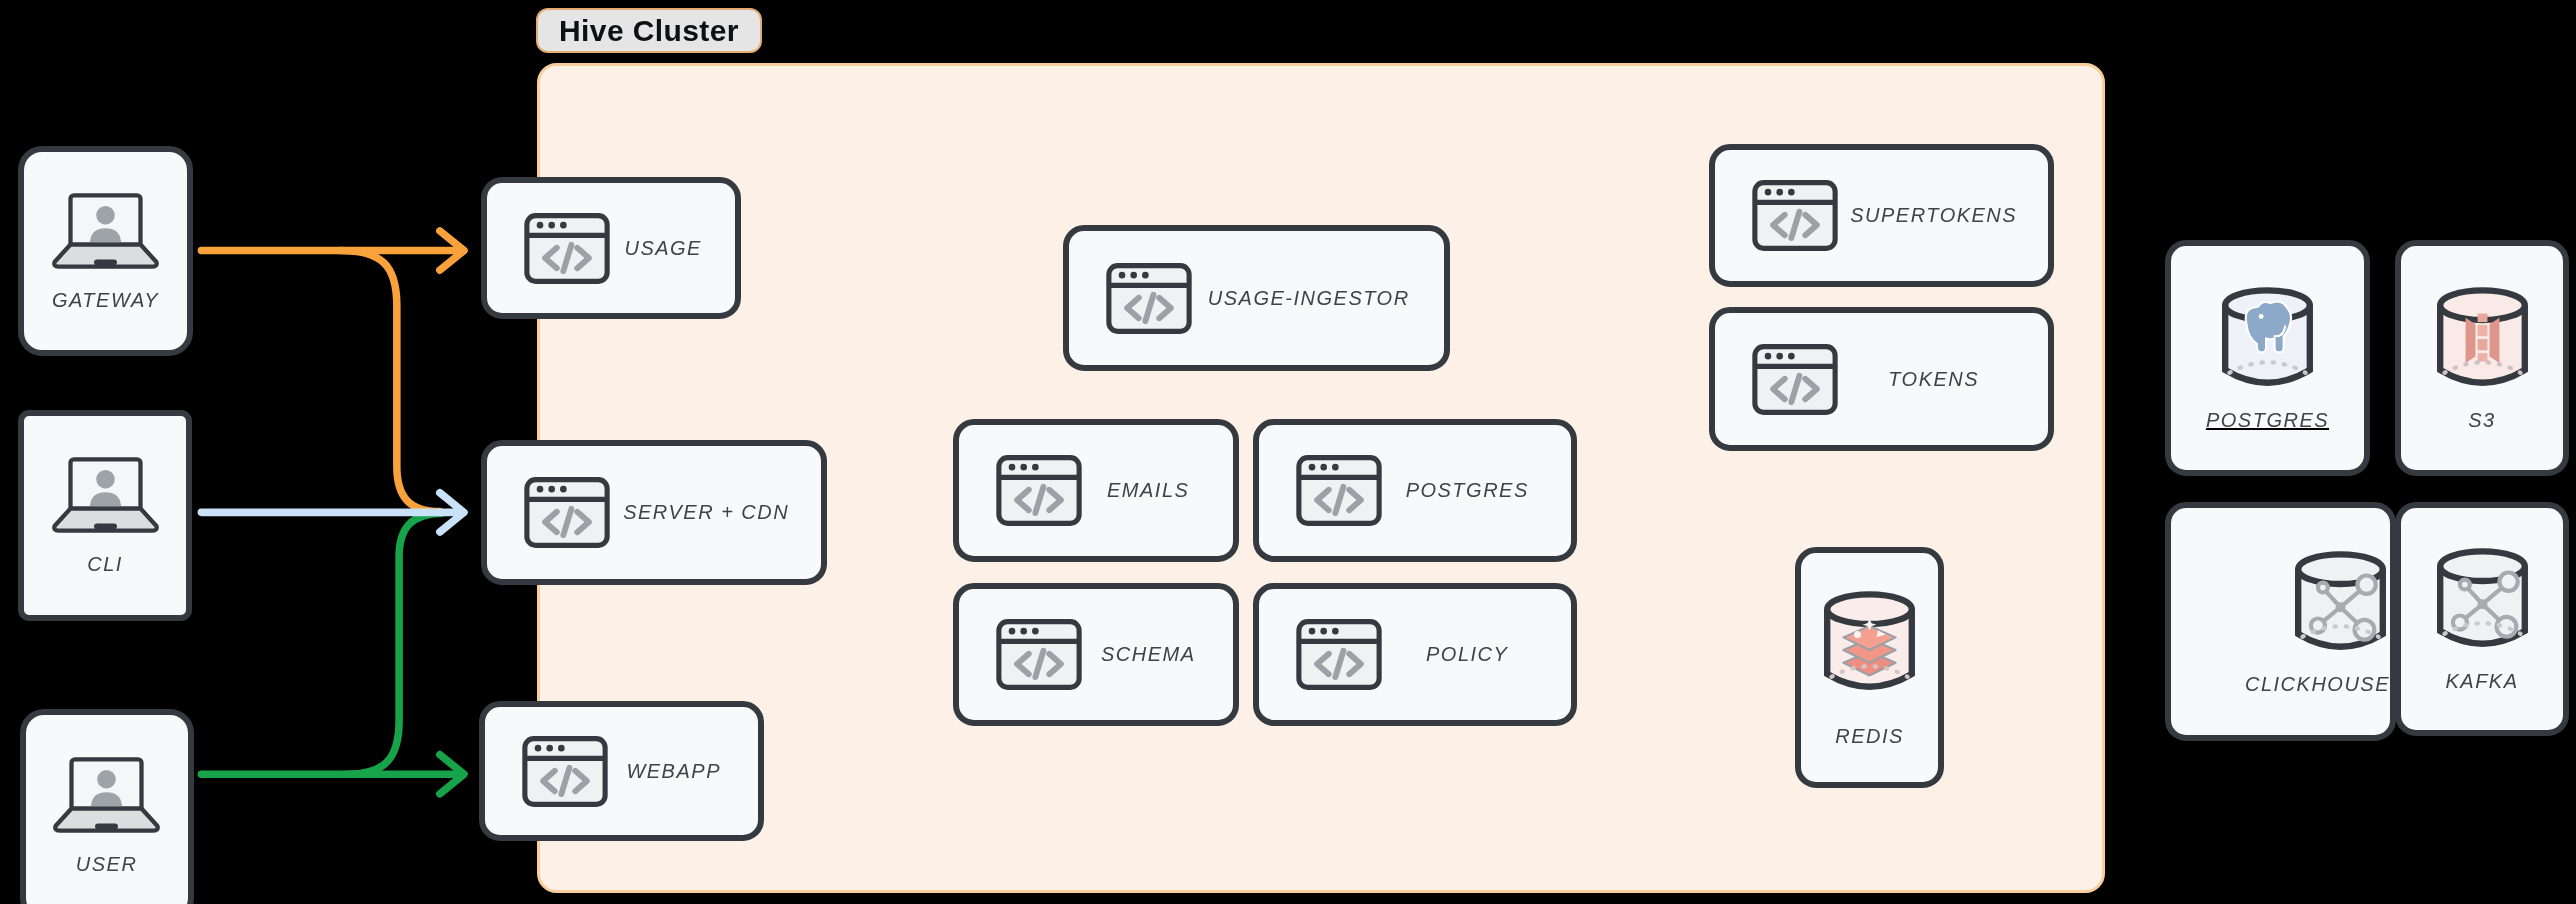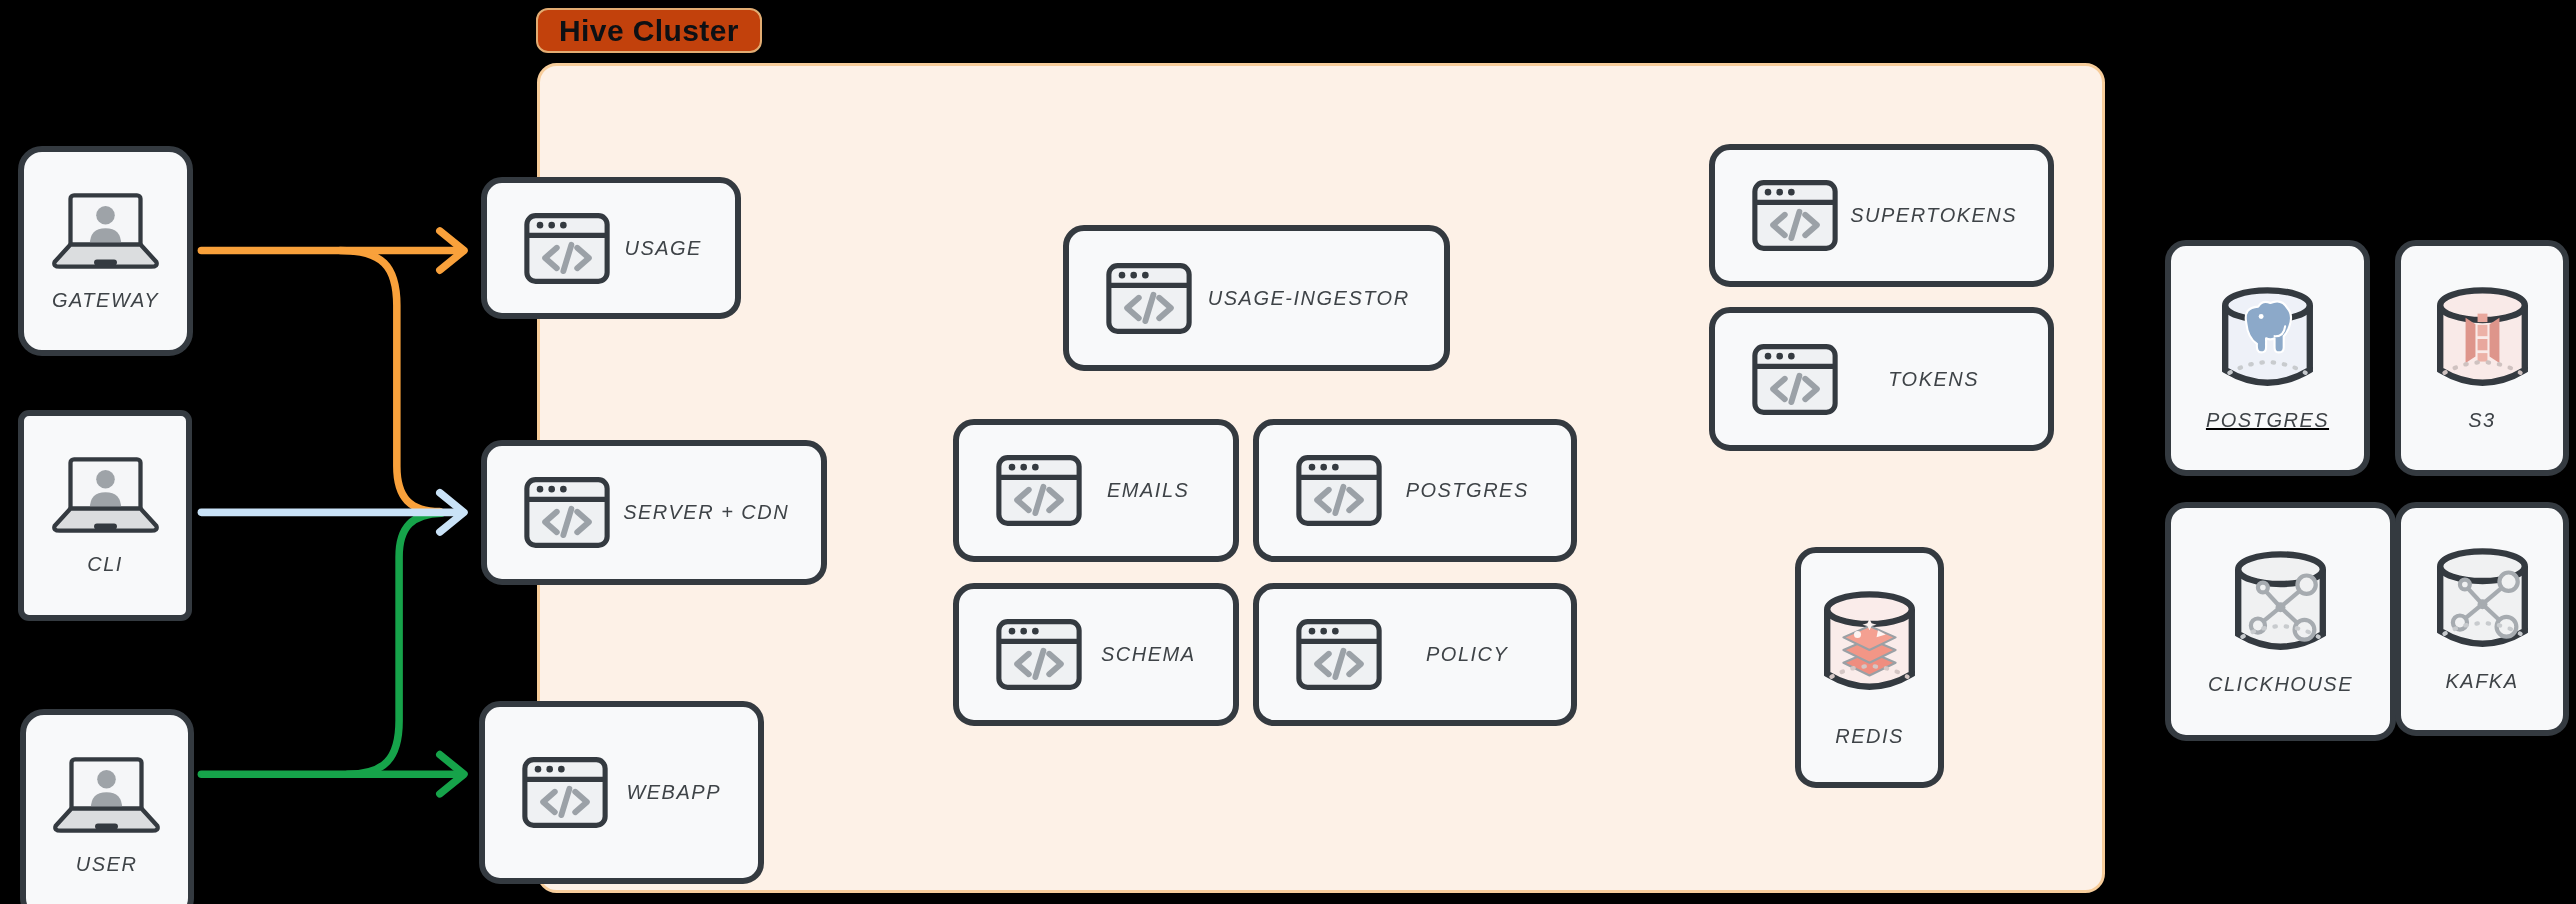--- a/index.html
+++ b/index.html
@@ -2,21 +2,21 @@
 <html style="font-size:12px"><head>
 <meta charset="utf-8">
 <style>
   html,body{margin:0;padding:0;background:#000;}
   .canvas{position:relative;width:2576px;height:904px;background:#000;overflow:hidden;
           font-family:"Liberation Sans","DejaVu Sans",sans-serif;}
   .arrows{position:absolute;left:0;top:0;z-index:1;}
   .cluster{position:absolute;left:537px;top:63px;width:1568px;height:830px;
            background:#FDF1E7;border:3px solid #F7CD9B;border-radius:19.6px;box-sizing:border-box;z-index:0;}
   .badge{position:absolute;left:536px;top:8.3px;height:45px;padding:0 21px;
-         background:#c2410c;border:2.3px solid #E2AC72;border-radius:12px;box-sizing:border-box;
+         background:#e5e5e5;border:2.3px solid #E2AC72;border-radius:12px;box-sizing:border-box;
          display:inline-flex;align-items:center;z-index:3;}
   .badge span{font-size:30px;font-weight:600;color:#0D1014;letter-spacing:0.4px;}
   .box{position:absolute;background:#F8F9FA;border:6px solid #343A40;border-radius:21px;
        box-sizing:border-box;z-index:2;}
   .service{display:flex;align-items:center;padding:0 19.6px 0 36px;}
   .service .svc-icon{flex:none;width:88px;height:73px;}
   .label{font-style:italic;font-size:20px;color:#3E4347;letter-spacing:1.5px;white-space:nowrap;}
   .service .label{flex:1;text-align:center;}
   .stack{display:flex;flex-direction:column;align-items:center;justify-content:center;gap:18px;}
   .stack .laptop-icon{width:115px;height:80px;}
@@ -146,21 +146,21 @@
         <use href="#ic-browser"></use>
       </svg>
     <span class="label">USAGE</span>
   </div>
   <div class="box service" style="left:481px;top:440px;width:346px;height:145px;">
     <svg class="svc-icon" viewBox="0 0 117 97" width="88" height="73">
         <use href="#ic-browser"></use>
       </svg>
     <span class="label">SERVER + CDN</span>
   </div>
-  <div class="box service" style="left:479px;top:701px;width:285px;height:183px;">
+  <div class="box service" style="left:479px;top:701px;width:285px;height:140px;">
     <svg class="svc-icon" viewBox="0 0 117 97" width="88" height="73">
         <use href="#ic-browser"></use>
       </svg>
     <span class="label">WEBAPP</span>
   </div>
   <div class="box service" style="left:1063px;top:225px;width:387px;height:146px;">
     <svg class="svc-icon" viewBox="0 0 117 97" width="88" height="73">
         <use href="#ic-browser"></use>
       </svg>
     <span class="label">USAGE-INGESTOR</span>
@@ -213,21 +213,21 @@
         <use href="#ic-cyl-postgres"></use>
       </svg>
     <span class="label">POSTGRES</span>
   </div>
   <div class="box stack" style="left:2395px;top:240px;width:174px;height:236px;gap:15px;">
     <svg class="db-icon" viewBox="0 0 131 146" width="99" height="110">
         <use href="#ic-cyl-s3"></use>
       </svg>
     <span class="label">S3</span>
   </div>
-  <div class="box stack" style="left:2165px;top:502px;width:231px;height:239px;gap:15px;">
+  <div class="box stack" style="left:2165px;top:502px;width:231px;height:239px;gap:15px;align-items:flex-end;">
     <svg class="db-icon" viewBox="0 0 131 146" width="99" height="110">
         <use href="#ic-cyl-molecule"></use>
       </svg>
     <span class="label">CLICKHOUSE</span>
   </div>
   <div class="box stack" style="left:2395px;top:502px;width:174px;height:234px;gap:15px;">
     <svg class="db-icon" viewBox="0 0 131 146" width="99" height="110">
         <use href="#ic-cyl-molecule"></use>
       </svg>
     <span class="label">KAFKA</span>

